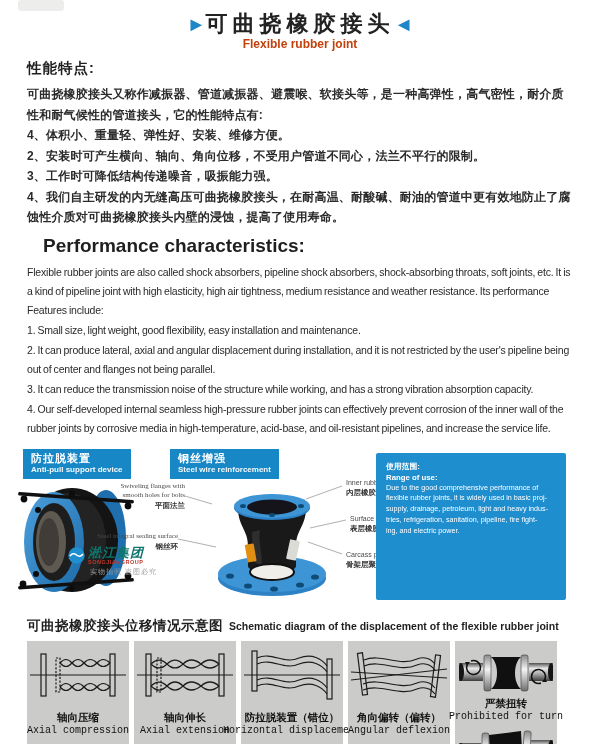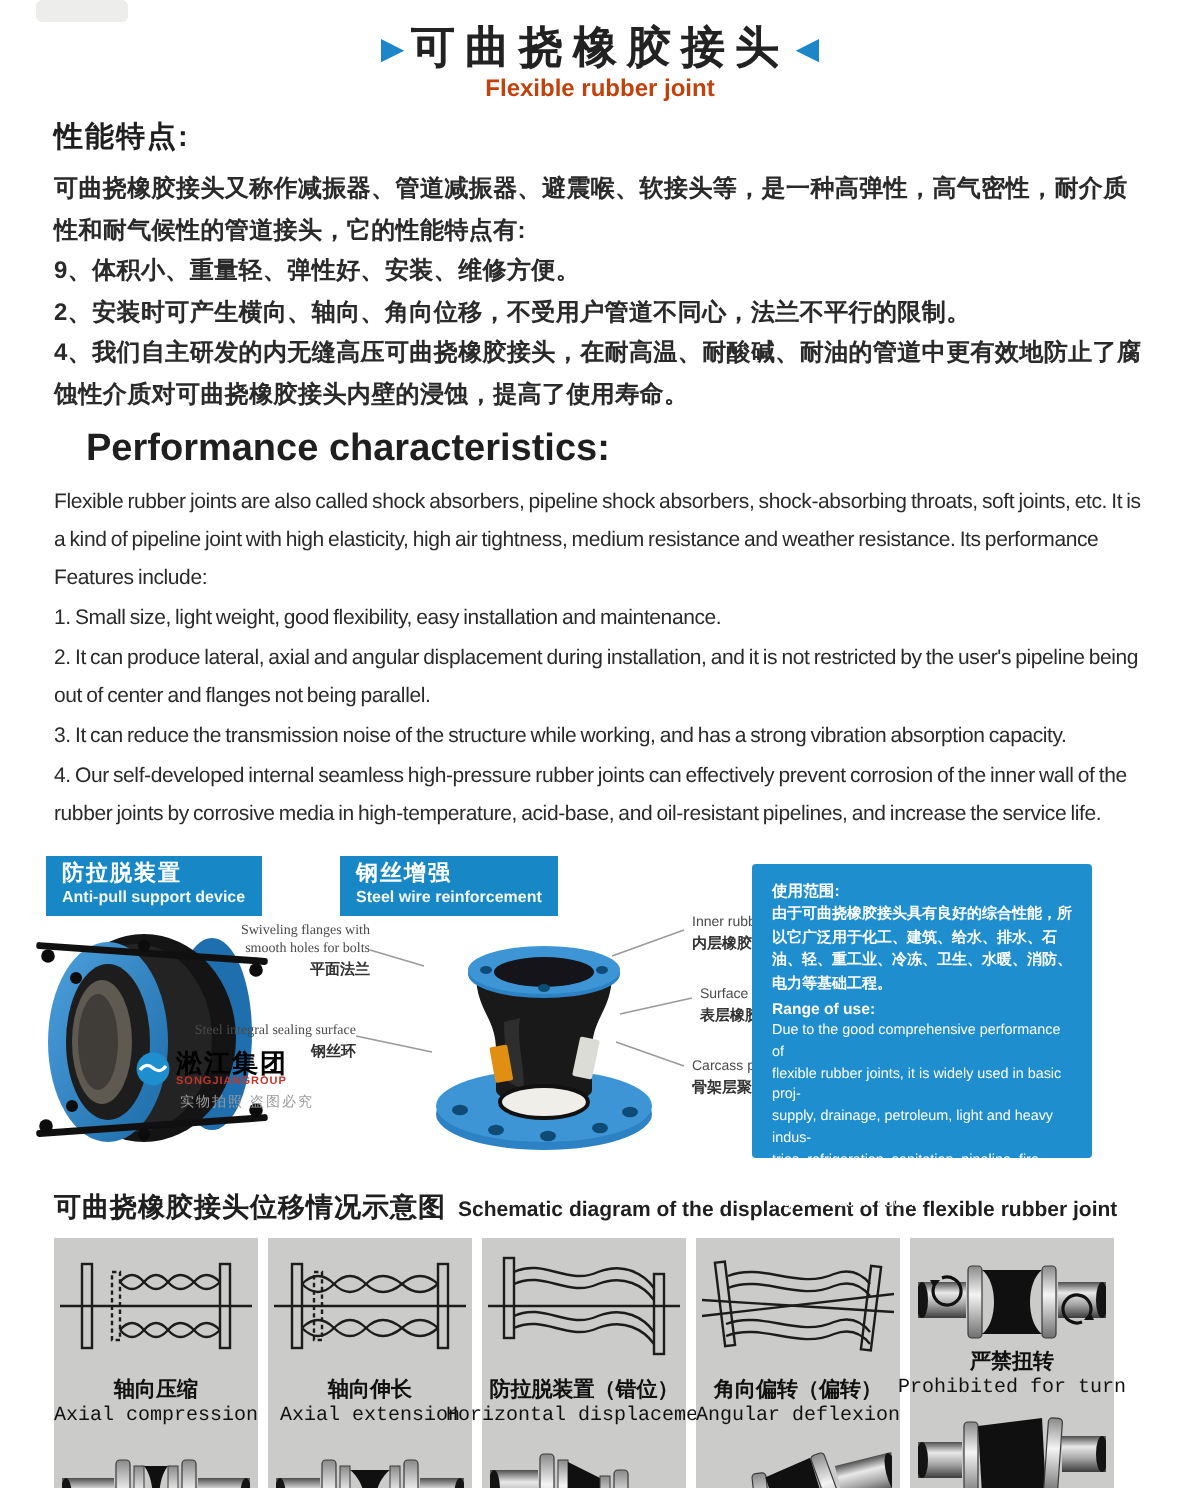--- a/index.html
+++ b/index.html
@@ -23,28 +23,28 @@
   
   .gallery{position:relative;height:166px;margin-top:6px;}
   .badge{position:absolute;top:5px;background:#1787c6;color:#fff;padding:3px 8px 4px;min-width:90px;}
   .badge .bcn{font-size:11px;font-weight:bold;letter-spacing:1px;line-height:13px;}
   .badge .ben{font-size:8px;font-weight:bold;line-height:10px;opacity:.95;}
   .badge1{left:23px;}
   .badge2{left:170px;}
   .callout{position:absolute;font-size:7px;line-height:9px;color:#4a4a4a;}
   .callout .ccn{font-weight:bold;color:#333;font-size:7.5px;margin-top:1px;}
   .co-right{text-align:right;font-family:Liberation Serif, serif;}
-  .rangebox{position:absolute;left:376px;top:9px;width:170px;height:147px;background:#1e8ecf;
+  .rangebox{position:absolute;left:376px;top:9px;width:190px;height:147px;background:#1e8ecf;
             border-radius:2px;color:#fff;padding:8px 10px;box-sizing:border-box;}
   .rangebox .rb-h{font-size:7.8px;font-weight:bold;line-height:11px;}
   .rangebox .rb-cn{font-size:7.5px;font-weight:bold;line-height:11.5px;margin-bottom:2px;}
   .rangebox .rb-en{font-size:7.2px;line-height:10.8px;}
   .wmark{position:absolute;left:68px;top:102px;}
   .wm-row{display:flex;align-items:center;gap:3px;}
-  .wm-cn{font-size:13px;font-weight:900;color:#000000;letter-spacing:1px;line-height:13px;}
+  .wm-cn{font-size:13px;font-weight:900;color:#0f766e;letter-spacing:1px;line-height:13px;font-style:italic;}
   .wm-en{font-size:5.5px;font-weight:bold;color:#c2372a;letter-spacing:.5px;}
   .wm-tag{font-size:7px;color:#9a9a9a;margin-top:2px;margin-left:22px;letter-spacing:1px;}
 
   
   .schem-head{padding:6px 0 4px 27px;white-space:nowrap;}
   .sh-cn{font-size:13.5px;font-weight:bold;letter-spacing:.5px;}
   .sh-en{font-size:10.5px;font-weight:600;margin-left:6px;}
   .panels{display:flex;gap:5px;margin:2px 0 0 27px;width:532px;}
   .panel{background:#cbcbc9;width:102px;height:164px;box-sizing:border-box;padding-top:6px;
          display:flex;flex-direction:column;align-items:center;flex:0 0 102px;}
@@ -81,22 +81,23 @@
   </svg>
 
   <div class="title-wrap">
     <div class="title-line"><span class="tri">▶</span><span>可曲挠橡胶接头</span><span class="tri">◀</span></div>
     <div class="subtitle">Flexible rubber joint</div>
   </div>
 
   <div class="content">
     <div class="cn-head">性能特点:</div>
     <div class="cn-body">可曲挠橡胶接头又称作减振器、管道减振器、避震喉、软接头等，是一种高弹性，高气密性，耐介质性和耐气候性的管道接头，它的性能特点有:</div>
-    <div class="cn-body">9、体积小、重量轻、弹性好、安装、维修方便。</div>
+    <div class="cn-body">4、体积小、重量轻、弹性好、安装、维修方便。</div>
     <div class="cn-body">2、安装时可产生横向、轴向、角向位移，不受用户管道不同心，法兰不平行的限制。</div>
+    <div class="cn-body">3、工作时可降低结构传递噪音，吸振能力强。</div>
     <div class="cn-body">4、我们自主研发的内无缝高压可曲挠橡胶接头，在耐高温、耐酸碱、耐油的管道中更有效地防止了腐蚀性介质对可曲挠橡胶接头内壁的浸蚀，提高了使用寿命。</div>
 
     <div class="en-head">Performance characteristics:</div>
     <div class="en-body">
       <p>Flexible rubber joints are also called shock absorbers, pipeline shock absorbers, shock-absorbing throats, soft joints, etc. It is a kind of pipeline joint with high elasticity, high air tightness, medium resistance and weather resistance. Its performance Features include:</p>
       <p>1. Small size, light weight, good flexibility, easy installation and maintenance.</p>
       <p>2. It can produce lateral, axial and angular displacement during installation, and it is not restricted by the user's pipeline being out of center and flanges not being parallel.</p>
       <p>3. It can reduce the transmission noise of the structure while working, and has a strong vibration absorption capacity.</p>
       <p>4. Our self-developed internal seamless high-pressure rubber joints can effectively prevent corrosion of the inner wall of the rubber joints by corrosive media in high-temperature, acid-base, and oil-resistant pipelines, and increase the service life.</p>
     </div>
@@ -195,21 +196,20 @@
         <div>
           <div class="wm-cn">淞江集团</div>
           <div class="wm-en">SONGJIANGROUP</div>
         </div>
       </div>
       <div class="wm-tag">实物拍照 盗图必究</div>
     </div>
 
     <div class="rangebox">
       <div class="rb-h">使用范围:</div>
-      <div class="rb-cn">由于可曲挠橡胶接头具有良好的综合性能，所以它广泛用于化工、建筑、给水、排水、石油、轻、重工业、冷冻、卫生、水暖、消防、电力等基础工程。</div>
       <div class="rb-h">Range of use:</div>
       <div class="rb-en">
         <div>Due to the good comprehensive performance of</div>
         <div>flexible rubber joints, it is widely used in basic proj-</div>
         <div>supply, drainage, petroleum, light and heavy indus-</div>
         <div>tries, refrigeration, sanitation, pipeline, fire fight-</div>
         <div>ing, and electric power.</div>
       </div>
     </div>
   </div>

